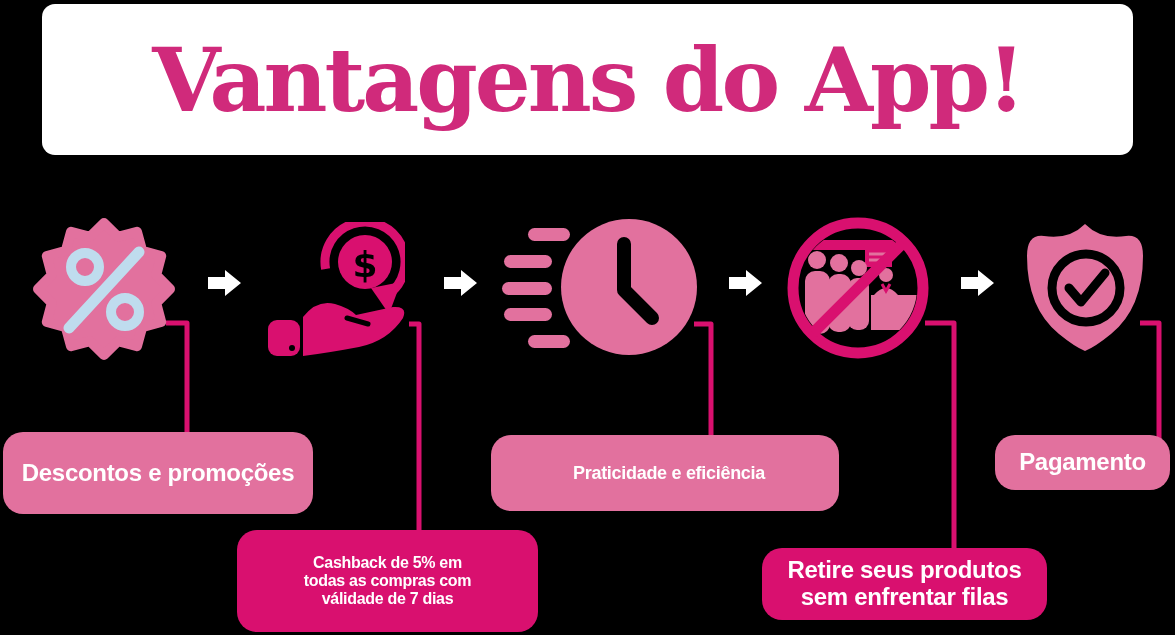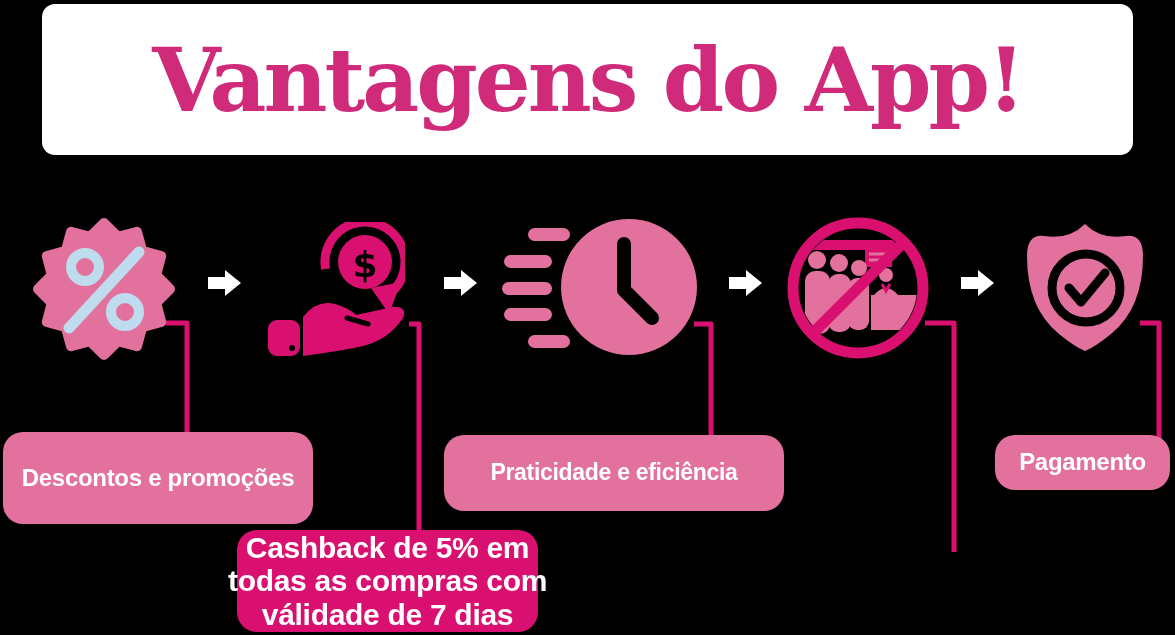--- a/index.html
+++ b/index.html
@@ -149,32 +149,36 @@
   <svg class="abs" style="left:961px;top:270px" width="33" height="26" viewBox="0 0 33 26">
     <polygon class="f-white" points="0,7 17,7 17,0 33,13 17,26 17,19 0,19"></polygon>
   </svg>
 
   <svg class="abs" style="left:1022px;top:216px" width="130" height="142" viewBox="0 0 130 142">
     <path class="f-pink" d="M63,8 Q79,24 104,20 Q121,18 121,40 Q121,92 89,118 Q73,131 63,135 Q53,131 37,118 Q5,92 5,40 Q5,18 22,20 Q47,24 63,8 Z"></path>
     <circle cx="64" cy="72" r="34" class="s-bg" stroke-width="9"></circle>
     <path d="M47,72 L59,86 L83,57" class="s-bg" stroke-width="9" stroke-linecap="round" stroke-linejoin="round"></path>
   </svg>
 
-  <div class="label light" style="left:3px;top:432px;width:310px;height:92px;font-size:24px;">
+  <div class="label light" style="left:3px;top:432px;width:310px;height:82px;font-size:24px;">
     <div>Descontos e promoções</div>
   </div>
 
-  <div class="label dark" style="left:237px;top:530px;width:301px;height:102px;font-size:30px;">
+  <div class="label dark" style="left:237px;top:530px;width:301px;height:102px;font-size:16px;">
     <div>Cashback de 5% em</div>
     <div>todas as compras com</div>
     <div>válidade de 7 dias</div>
   </div>
 
-  <div class="label light" style="left:444px;top:435px;width:340px;height:76px;font-size:23px;">
+  <div class="label light" style="left:491px;top:435px;width:340px;height:76px;font-size:18px;padding-left:8px;">
     <div>Praticidade e eficiência</div>
   </div>
 
+  <div class="label dark" style="left:762px;top:548px;width:285px;height:72px;font-size:24px;">
+    <div>Retire seus produtos</div>
+    <div>sem enfrentar filas</div>
+  </div>
 
   <div class="label light" style="left:995px;top:435px;width:175px;height:55px;font-size:24px;">
     <div>Pagamento</div>
   </div>
 
 </div>
 
 </body></html>

